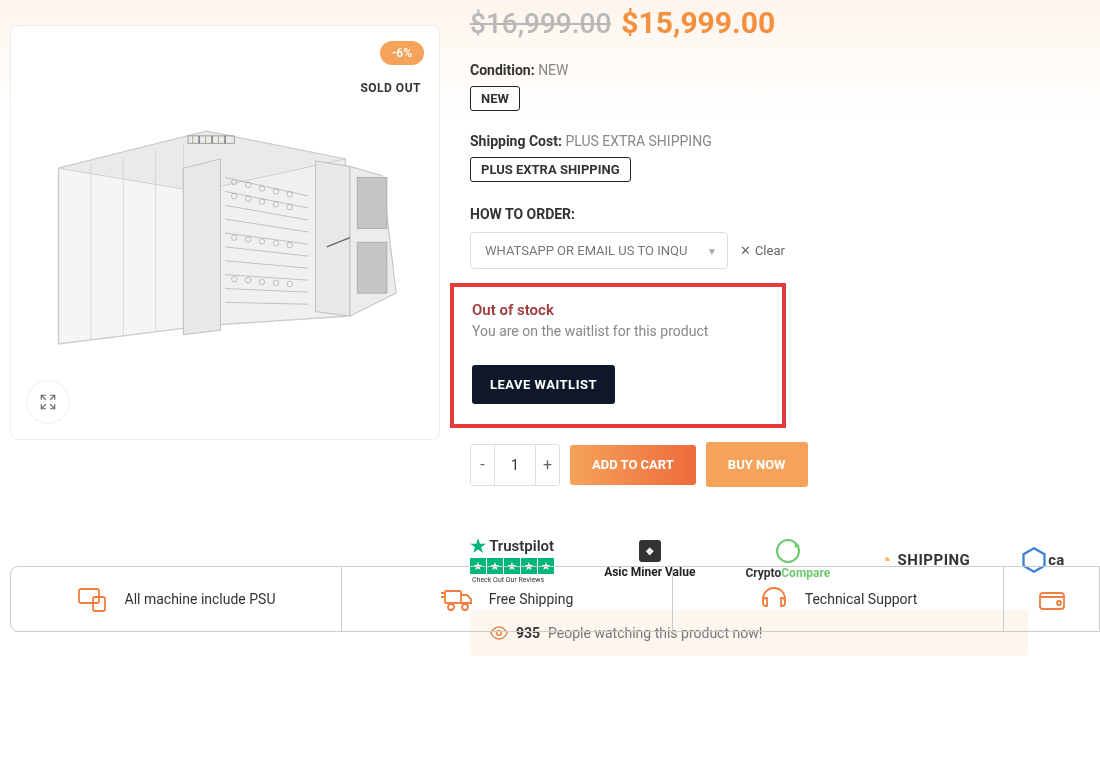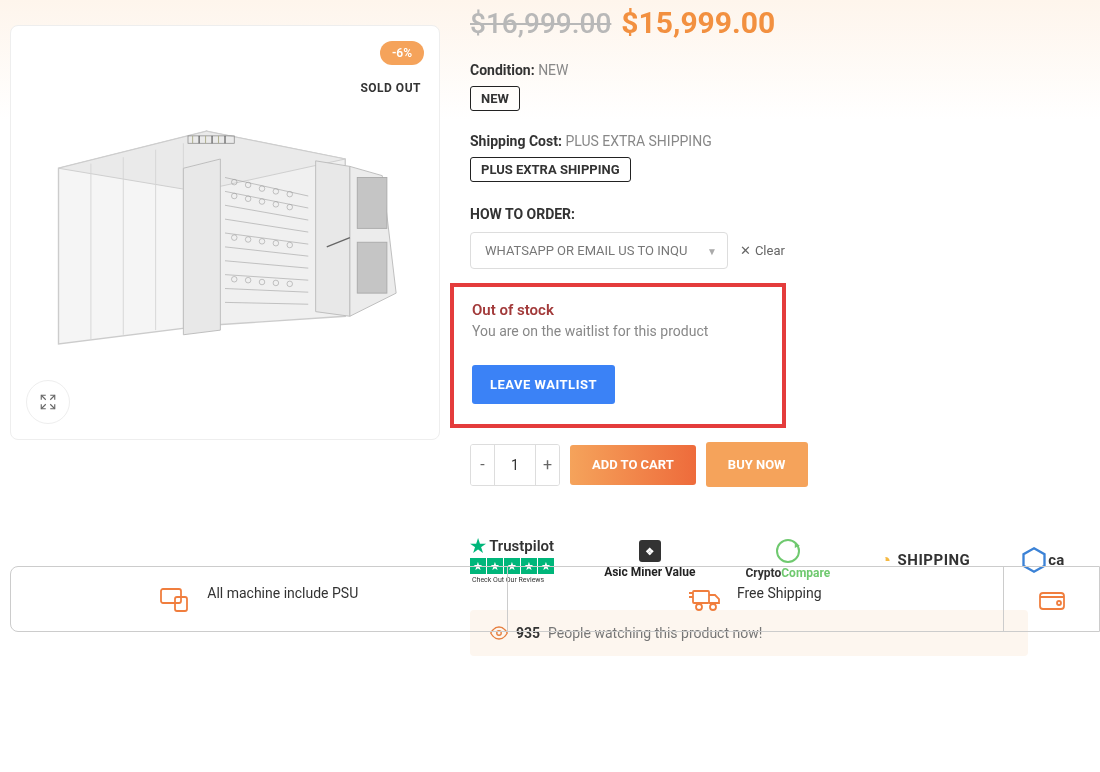--- a/index.html
+++ b/index.html
@@ -27,21 +27,21 @@
 
 .how-to-order-label { margin-top: 24px; font-size: 14px; font-weight: 700; color: #333; }
 .select-row { display: flex; align-items: center; gap: 12px; margin-top: 10px; }
 .select-box { border: 1px solid #ddd; border-radius: 4px; padding: 10px 32px 10px 14px; font-size: 13px; color: #777; width: 258px; position: relative; background: #fff; }
 .select-caret { position: absolute; right: 10px; top: 50%; transform: translateY(-50%); font-size: 10px; color: #aaa; }
 .clear-btn { color: #666; font-size: 13px; background: none; border: none; cursor: pointer; display: flex; align-items: center; gap: 4px; }
 
 .waitlist-box { margin-top: 14px; border: 4px solid #e43c3c; padding: 14px 18px 20px; width: 336px; position: relative; left: -20px; }
 .out-stock { color: #a23a3a; font-size: 15px; font-weight: 600; }
 .waitlist-msg { color: #888; font-size: 14px; margin-top: 4px; }
-.leave-waitlist-btn { margin-top: 26px; background: #3b82f6; color: #fff; border: none; padding: 12px 18px; font-size: 13px; font-weight: 700; letter-spacing: 0.5px; border-radius: 3px; cursor: pointer; }
+.leave-waitlist-btn { margin-top: 26px; background: #0f172a; color: #fff; border: none; padding: 12px 18px; font-size: 13px; font-weight: 700; letter-spacing: 0.5px; border-radius: 3px; cursor: pointer; }
 
 .cart-row { margin-top: 14px; display: flex; align-items: center; gap: 10px; }
 .qty-box { display: flex; border: 1px solid #ddd; border-radius: 3px; overflow: hidden; }
 .qty-btn { width: 24px; height: 40px; background: #fff; border: none; font-size: 16px; cursor: pointer; color: #666; }
 .qty-btn.minus { border-right: 1px solid #ddd; }
 .qty-btn.plus { border-left: 1px solid #ddd; }
 .qty-val { width: 40px; text-align: center; line-height: 40px; font-size: 14px; }
 .add-cart-btn { background: linear-gradient(90deg, #f5a35b, #ee6b3b); color: #fff; border: none; padding: 0 22px; height: 40px; font-size: 13px; font-weight: 700; border-radius: 3px; cursor: pointer; }
 .buy-now-btn { background: #f5a35b; color: #fff; border: none; padding: 0 22px; height: 45px; font-size: 13px; font-weight: 700; border-radius: 3px; cursor: pointer; }
 
@@ -64,21 +64,21 @@
 .nh-icon { color:#f5b942; font-size:18px; }
 .ca-logo { display:flex; align-items:center; font-size:15px; font-weight:700;text-align:center; }
 .ca-hex { width:28px; height:28px; display:flex; align-items:center; justify-content:center; }
 
 .watching-bar { margin-top: 26px; background: #fdf6ef; border-radius: 4px; padding: 14px 20px; display: flex; align-items: center; gap: 8px; width: 558px; }
 .eye-icon { color: #e67e3e; }
 .watching-count { font-weight: 700; color: #333; font-size: 14px; }
 .watching-txt { color: #777; font-size: 14px; }
 
 .benefits-row { position: absolute; bottom: 24px; left: 10px; right: 0; display: flex; border: 1px solid #ccc; border-radius: 8px 0 0 8px; overflow: hidden; }
-.benefit-cell { flex: 1; display: flex; align-items: flex-start; justify-content: center; gap: 16px; padding: 18px 10px; border-right: 1px solid #ccc; }
+.benefit-cell { flex: 1; display: flex; align-items: center; justify-content: center; gap: 16px; padding: 18px 10px; border-right: 1px solid #ccc; }
 .benefit-cell:last-child { border-right: none; flex: 0 0 95px; }
 .benefit-icon { color: #f07e3e; }
 .benefit-txt { font-size: 14px; color: #333; }
 </style>
 </head>
 <body>
 
 <div class="bg-gradient"></div>
 <div class="content">
   <div class="product-section">
@@ -259,19 +259,26 @@
           <path d="M20 10h6l4 4v4h-10"></path>
           <circle cx="10" cy="22" r="3"></circle>
           <circle cx="24" cy="22" r="3"></circle>
           <line x1="0" y1="8" x2="4" y2="8"></line>
           <line x1="0" y1="12" x2="4" y2="12"></line>
         </svg>
       <span class="benefit-txt">Free Shipping</span>
     </div>
     <div class="benefit-cell">
       <svg class="benefit-icon" width="30" height="28" viewBox="0 0 30 28" fill="none" stroke="currentColor" stroke-width="1.8">
+          <path d="M4 18v-4a11 11 0 0 1 22 0v4"></path>
+          <path d="M4 18a3 3 0 0 0 3 3h1v-8H7a3 3 0 0 0-3 3v2zM26 18a3 3 0 0 1-3 3h-1v-8h1a3 3 0 0 1 3 3v2z"></path>
+        </svg>
+      <span class="benefit-txt">Technical Support</span>
+    </div>
+    <div class="benefit-cell">
+      <svg class="benefit-icon" width="30" height="28" viewBox="0 0 30 28" fill="none" stroke="currentColor" stroke-width="1.8">
           <rect x="3" y="8" width="24" height="16" rx="3"></rect>
           <path d="M3 12h24"></path>
           <circle cx="22" cy="18" r="2"></circle>
         </svg>
     </div>
   </div>
 </div>
 
 </body></html>

